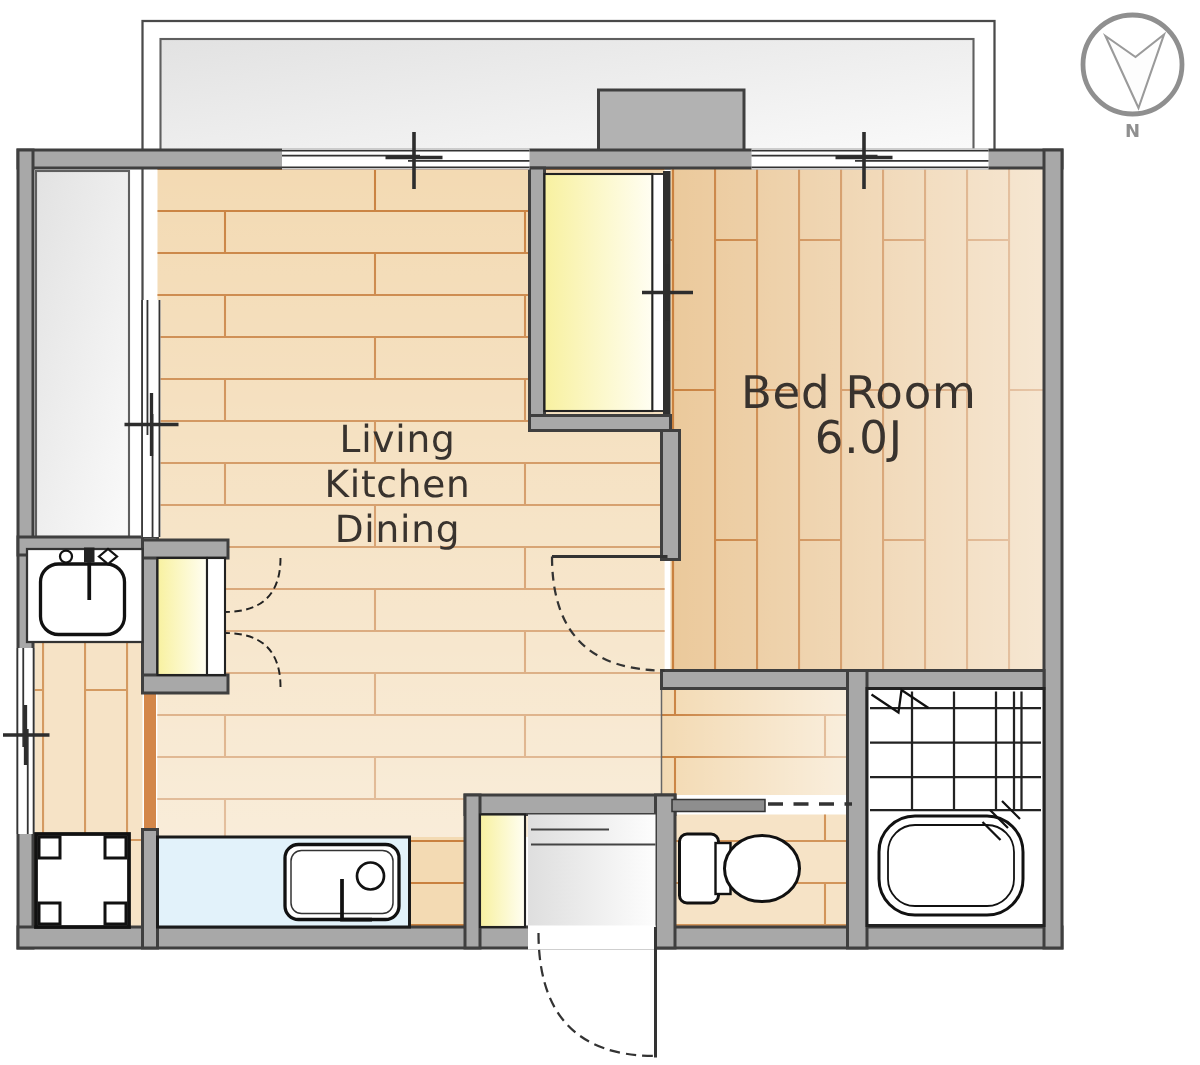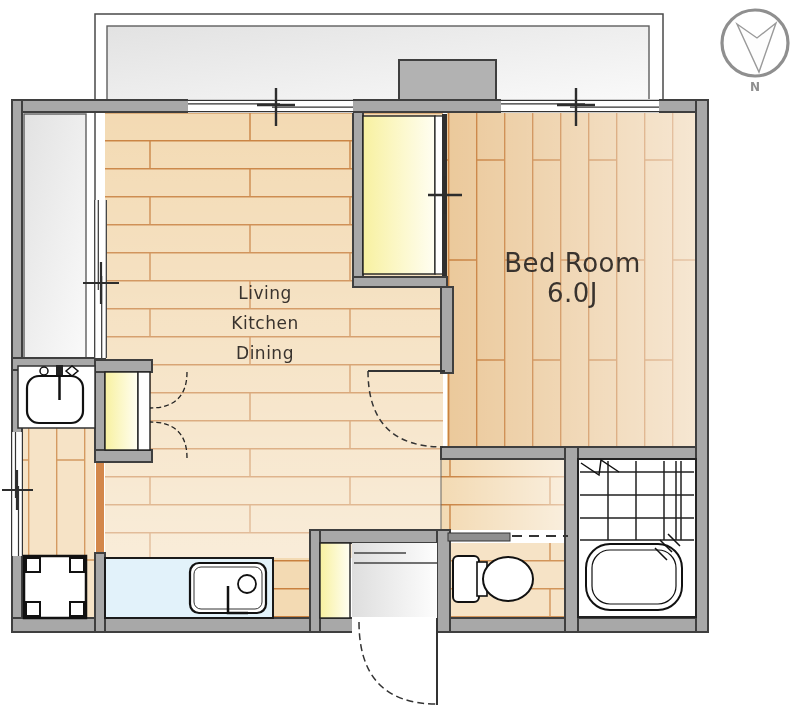--- a/index.html
+++ b/index.html
@@ -1,21 +1,21 @@
 <!DOCTYPE html>
 <html style="--c-wall: #a8a8a8; --c-wall_outline: #3f3f3f; --c-pillar: #b2b2b2; --c-floor_ldk: #f3dab3; --c-floor_bedroom: #ebc99b; --c-floor_light: #f6e3c6; --c-plank_line: #c9813f; --c-closet_yellow: #f8f1a0; --c-counter_blue: #e2f2fa; --c-balcony_gray: #e7e7e7; --c-text: #39332e; --c-compass_gray: #8f8f8f;"><head>
 <meta charset="utf-8">
 <style>
   html,body{margin:0;padding:0;background:#ffffff;}
   #stage{position:relative;width:800px;height:710px;background:#fff;overflow:hidden;
          font-family:"DejaVu Sans","Liberation Sans",sans-serif;}
   #plan-svg{position:absolute;left:0;top:0;}
   .label{position:absolute;color:var(--c-text,#39332e);text-align:center;}
-  .label-ldk{left:150px;top:278px;width:230px;font-size:17px;line-height:30px;letter-spacing:0.5px;}
-  .label-bedroom{left:460px;top:248px;width:225px;font-size:26px;line-height:30px;letter-spacing:0.5px;}
+  .label-ldk{left:150px;top:278px;width:230px;font-size:25px;line-height:30px;letter-spacing:0.5px;}
+  .label-bedroom{left:460px;top:248px;width:225px;font-size:30px;line-height:30px;letter-spacing:0.5px;}
   .label-north{left:741px;top:80px;width:28px;font-size:12px;font-weight:bold;color:#8f8f8f;}
 </style>
 </head>
 <body>
 
 <div id="stage">
 <svg id="plan-svg" width="800" height="710" viewBox="0 0 800 710">
   <defs>
     <pattern id="ph" width="200" height="56" patternUnits="userSpaceOnUse">
       <path d="M0 0.7 H200 M0 28.7 H200 M50 0 V28 M150 28 V56" fill="none" stroke="var(--c-plank_line,#c9813f)" stroke-width="1.4"></path>

